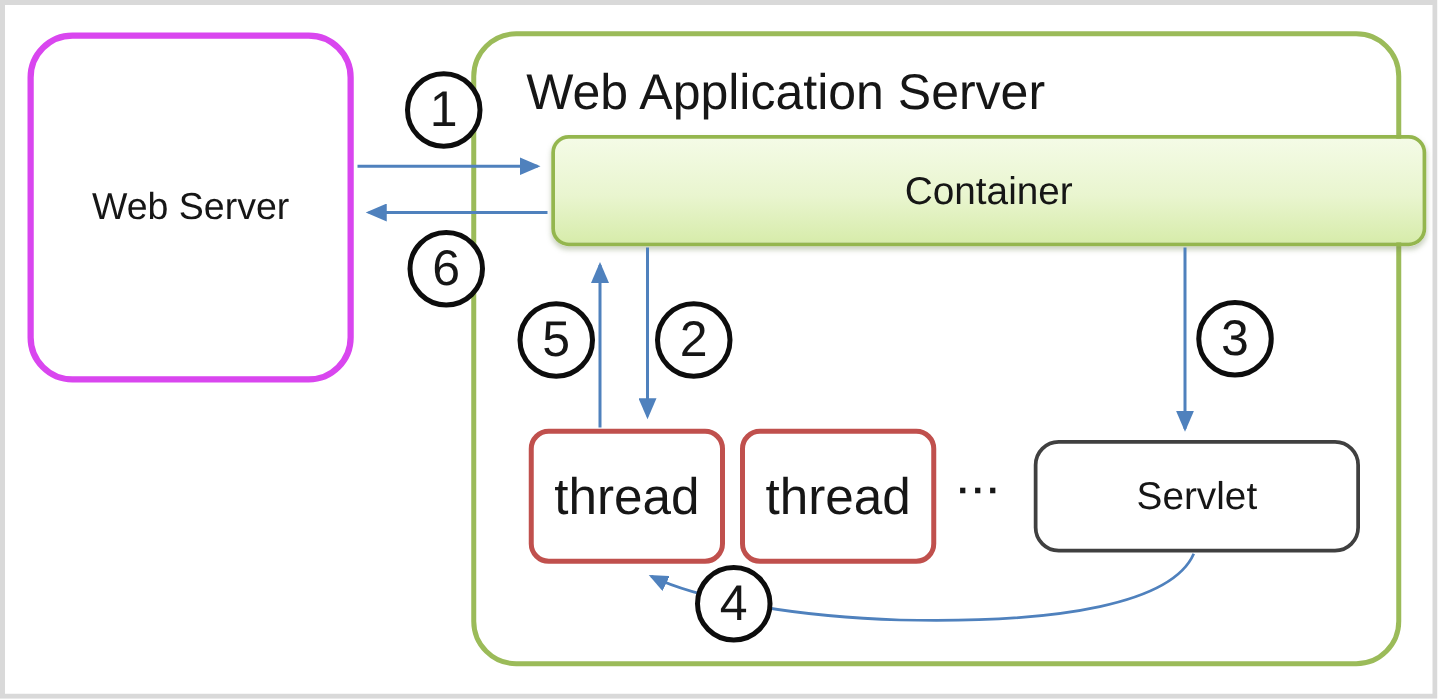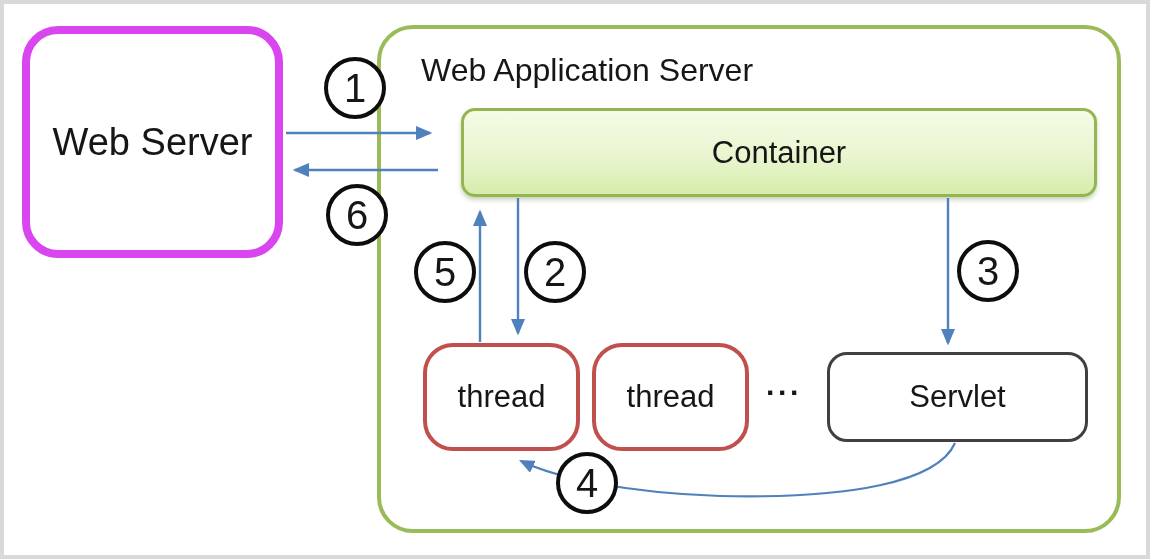--- a/index.html
+++ b/index.html
@@ -14,45 +14,45 @@
     color: #161616;
   }
   #frame {
     position: absolute; inset: 0;
     border: 4px solid #d9d9d9;
     z-index: 20;
     pointer-events: none;
   }
   .box { position: absolute; display: flex; align-items: center; justify-content: center; background: #ffffff; }
   #web-server-box {
-    left: 22px; top: 26px; width: 261px; height: 232px;
-    border: 8px solid #d946ef; border-radius: 36px;
-    z-index: 3; font-size: 38px;
+    left: 22px; top: 26px; width: 261px; height: 280px;
+    border: 5px solid #d946ef; border-radius: 36px;
+    z-index: 3; font-size: 30px;
   }
   #was-box {
     left: 377px; top: 25px; width: 744px; height: 508px;
     border: 4px solid #9bbb59; border-radius: 36px;
     background: transparent;
     z-index: 2;
   }
   #was-title {
     position: absolute; left: 421px; top: 52px;
-    font-size: 32px; z-index: 4; white-space: nowrap;
+    font-size: 40px; z-index: 4; white-space: nowrap;
   }
   #container-box {
-    left: 461px; top: 108px; width: 636px; height: 89px;
+    left: 441px; top: 108px; width: 700px; height: 89px;
     border: 3px solid #94b64e; border-radius: 14px;
     background: linear-gradient(180deg, #f4fbe6 0%, #e9f5cf 55%, #d7ecab 100%);
     box-shadow: 0 3px 4px rgba(110, 130, 80, 0.35);
     z-index: 3; font-size: 31px;
   }
   .thread-box {
     top: 343px; width: 157px; height: 108px;
-    border: 4px solid #c0504d; border-radius: 30px;
-    z-index: 3; font-size: 31px;
+    border: 4px solid #c0504d; border-radius: 16px;
+    z-index: 3; font-size: 41px;
   }
   #thread-box-1 { left: 423px; }
   #thread-box-2 { left: 592px; }
   #dots {
     position: absolute; left: 756px; top: 376px; width: 56px;
     text-align: center; font-size: 30px; font-weight: bold;
     letter-spacing: 2px; z-index: 3;
   }
   #servlet-box {
     left: 827px; top: 352px; width: 261px; height: 90px;

